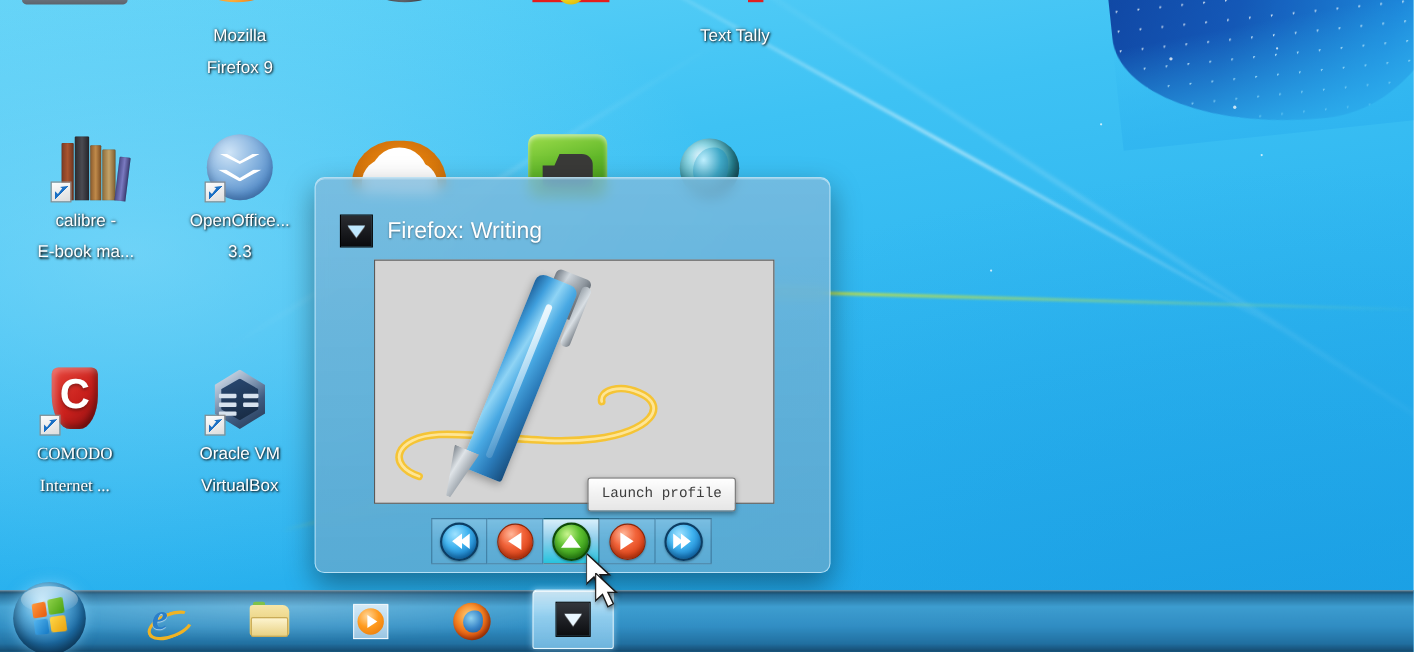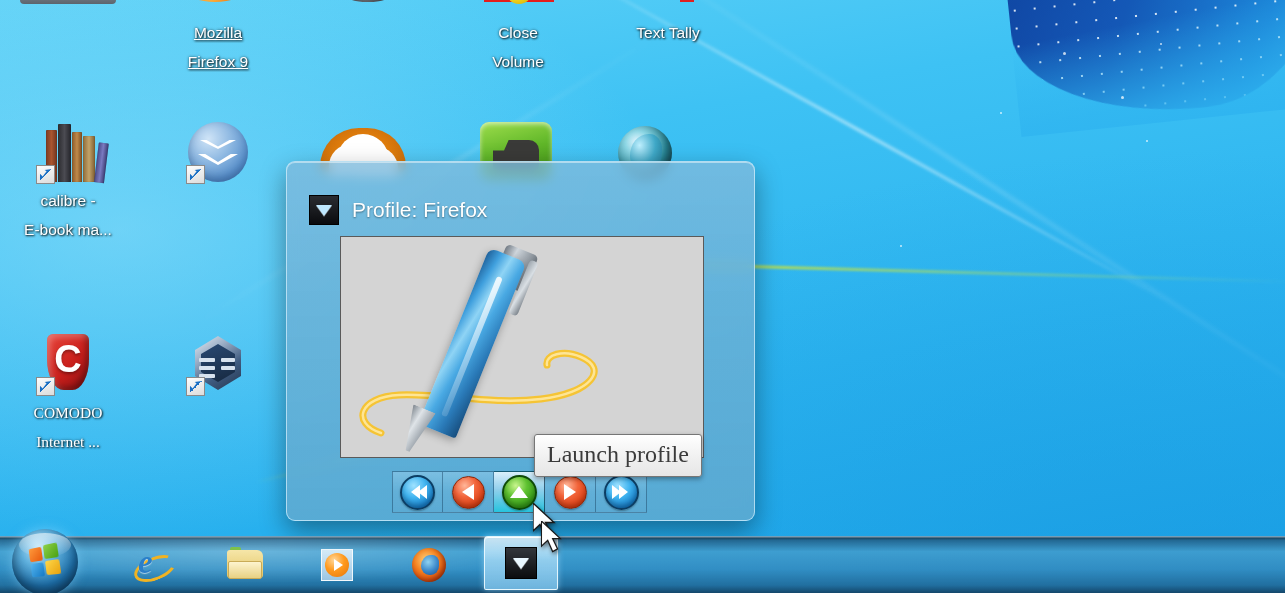--- a/index.html
+++ b/index.html
@@ -294,22 +294,22 @@
 
   
   .tooltip {
     position: absolute;
     left: 534px; top: 434px;
     padding: 6px 12px 8px 12px;
     background: linear-gradient(180deg,#ffffff 0%, #f2f2f2 48%, #e6e6e6 100%);
     border: 1px solid #767676;
     border-radius: 3px;
     color: #3b3b3b;
-    font-size: 24px;
-    font-family: Liberation Serif, serif;
+    font-size: 13px;
+    font-family: Liberation Mono, monospace;
     box-shadow: 0 2px 5px rgba(0,0,0,0.35);
     white-space: nowrap;
     z-index: 30;
   }
 
   
   .navbar {
     position: absolute;
     left: 105px; top: 309px;
     display: flex;
@@ -517,33 +517,29 @@
   </div>
 
   <div class="cuticon" style="left:20px;top:-18px;width:96px;height:22px;background:linear-gradient(180deg,#9aa3ad,#5c646d);border-radius:4px;"></div>
   <div class="cuticon" style="left:186px;top:-22px;width:58px;height:24px;border-radius:50%;background:radial-gradient(circle at 40% 60%,#ffc64f,#f07f18 60%,#c64c06);"></div>
   <div class="cuticon" style="left:340px;top:-20px;width:56px;height:22px;border-radius:50%;background:radial-gradient(circle at 45% 70%,#6a6f76,#16181c);"></div>
   <div class="cuticon" style="left:484px;top:-26px;width:70px;height:28px;background:#e41d1d;">
     <div style="position:absolute;left:22px;top:4px;width:26px;height:26px;border-radius:50%;background:radial-gradient(circle at 40% 35%,#fff7a0,#f0d21c 55%,#c9a800);"></div>
   </div>
   <div class="cuticon" style="left:680px;top:-18px;width:14px;height:20px;background:#e02020;"></div>
 
-  <div class="icon-cell" style="left:150px;top:18px;text-decoration:underline;">
+  <div class="icon-cell" style="left:150px;top:18px;">
     <div class="icon-label">Mozilla
 Firefox 9</div>
   </div>
-  <div class="icon-cell" style="left:450px;top:18px;">
-    <div class="icon-label">Close
-Volume</div>
-  </div>
   <div class="icon-cell" style="left:600px;top:18px;">
     <div class="icon-label">Text Tally</div>
   </div>
 
-  <div class="icon-cell" style="left:0px;top:120px;">
+  <div class="icon-cell" style="left:10px;top:120px;">
     <div class="icon-art">
       <div class="books">
         <i style="left:4px;width:11px;height:52px;background:linear-gradient(90deg,#7b3b24,#a9552f,#6d3420);"></i>
         <i style="left:16px;width:13px;height:58px;background:linear-gradient(90deg,#2c2c30,#4b4b52,#24242a);"></i>
         <i style="left:30px;width:10px;height:50px;background:linear-gradient(90deg,#8a5a2c,#c08a4a,#7a4c22);"></i>
         <i style="left:41px;width:12px;height:46px;background:linear-gradient(90deg,#8b6a3a,#c4a368,#7d5d30);"></i>
         <i style="left:52px;width:10px;height:40px;background:linear-gradient(90deg,#4a4a88,#7a7ac0,#3a3a70);transform:rotate(7deg);transform-origin:bottom left;"></i>
       </div>
       <div class="shortcut-arrow"></div>
     </div>
@@ -551,20 +547,22 @@
 E-book ma...</div>
   </div>
 
   <div class="icon-cell" style="left:150px;top:120px;">
     <div class="icon-art">
       <div class="ooo-circle"></div>
       <div class="ooo-gull" style="left:14px;top:20px;width:36px;height:9px;border-radius:0 0 50% 50%/0 0 100% 100%;clip-path:polygon(0 0,18% 0,50% 72%,82% 0,100% 0,50% 100%);"></div>
       <div class="ooo-gull" style="left:12px;top:34px;width:40px;height:11px;clip-path:polygon(0 0,18% 0,50% 72%,82% 0,100% 0,50% 100%);"></div>
       <div class="shortcut-arrow"></div>
     </div>
+    <div class="icon-label">OpenOffice...
+3.3</div>
   </div>
 
   <div class="icon-cell" style="left:0px;top:332px;font-family:Liberation Serif, serif;">
     <div class="icon-art">
       <div class="shield"></div>
       <div class="shortcut-arrow"></div>
     </div>
     <div class="icon-label">COMODO
 Internet ...</div>
   </div>
@@ -573,29 +571,31 @@
     <div class="icon-art">
       <div class="vbox"></div>
       <div class="vbox-in"></div>
       <div class="vbox-bar" style="left:13px;top:26px;width:16px;height:4px;"></div>
       <div class="vbox-bar" style="left:13px;top:34px;width:16px;height:4px;"></div>
       <div class="vbox-bar" style="left:13px;top:42px;width:16px;height:4px;"></div>
       <div class="vbox-bar" style="left:35px;top:26px;width:14px;height:4px;"></div>
       <div class="vbox-bar" style="left:35px;top:34px;width:14px;height:4px;"></div>
       <div class="shortcut-arrow"></div>
     </div>
+    <div class="icon-label">Oracle VM
+VirtualBox</div>
   </div>
 
   <div class="popup">
 
     <div class="popup-header">
       <div class="popup-menu-btn">
         <div class="tri-down"></div>
       </div>
-      <div class="popup-title">Profile: Firefox</div>
+      <div class="popup-title">Firefox: Writing</div>
     </div>
 
     <div class="preview-frame">
       <div class="pen-wrap">
         <svg width="364" height="222" viewBox="0 0 364 222">
           <path d="M 40 196 C 10 186, 18 160, 58 158 C 100 156, 150 168, 200 162 C 250 156, 268 132, 240 120 C 222 112, 204 118, 206 128" fill="none" stroke="#f7c32c" stroke-width="7" stroke-linecap="round" opacity="0.95"></path>
           <path d="M 40 196 C 10 186, 18 160, 58 158 C 100 156, 150 168, 200 162 C 250 156, 268 132, 240 120 C 222 112, 204 118, 206 128" fill="none" stroke="#ffe9a0" stroke-width="2.5" stroke-linecap="round" opacity="0.9"></path>
         </svg>
         <div class="pen-cap"></div>
         <div class="pen-body"></div>

